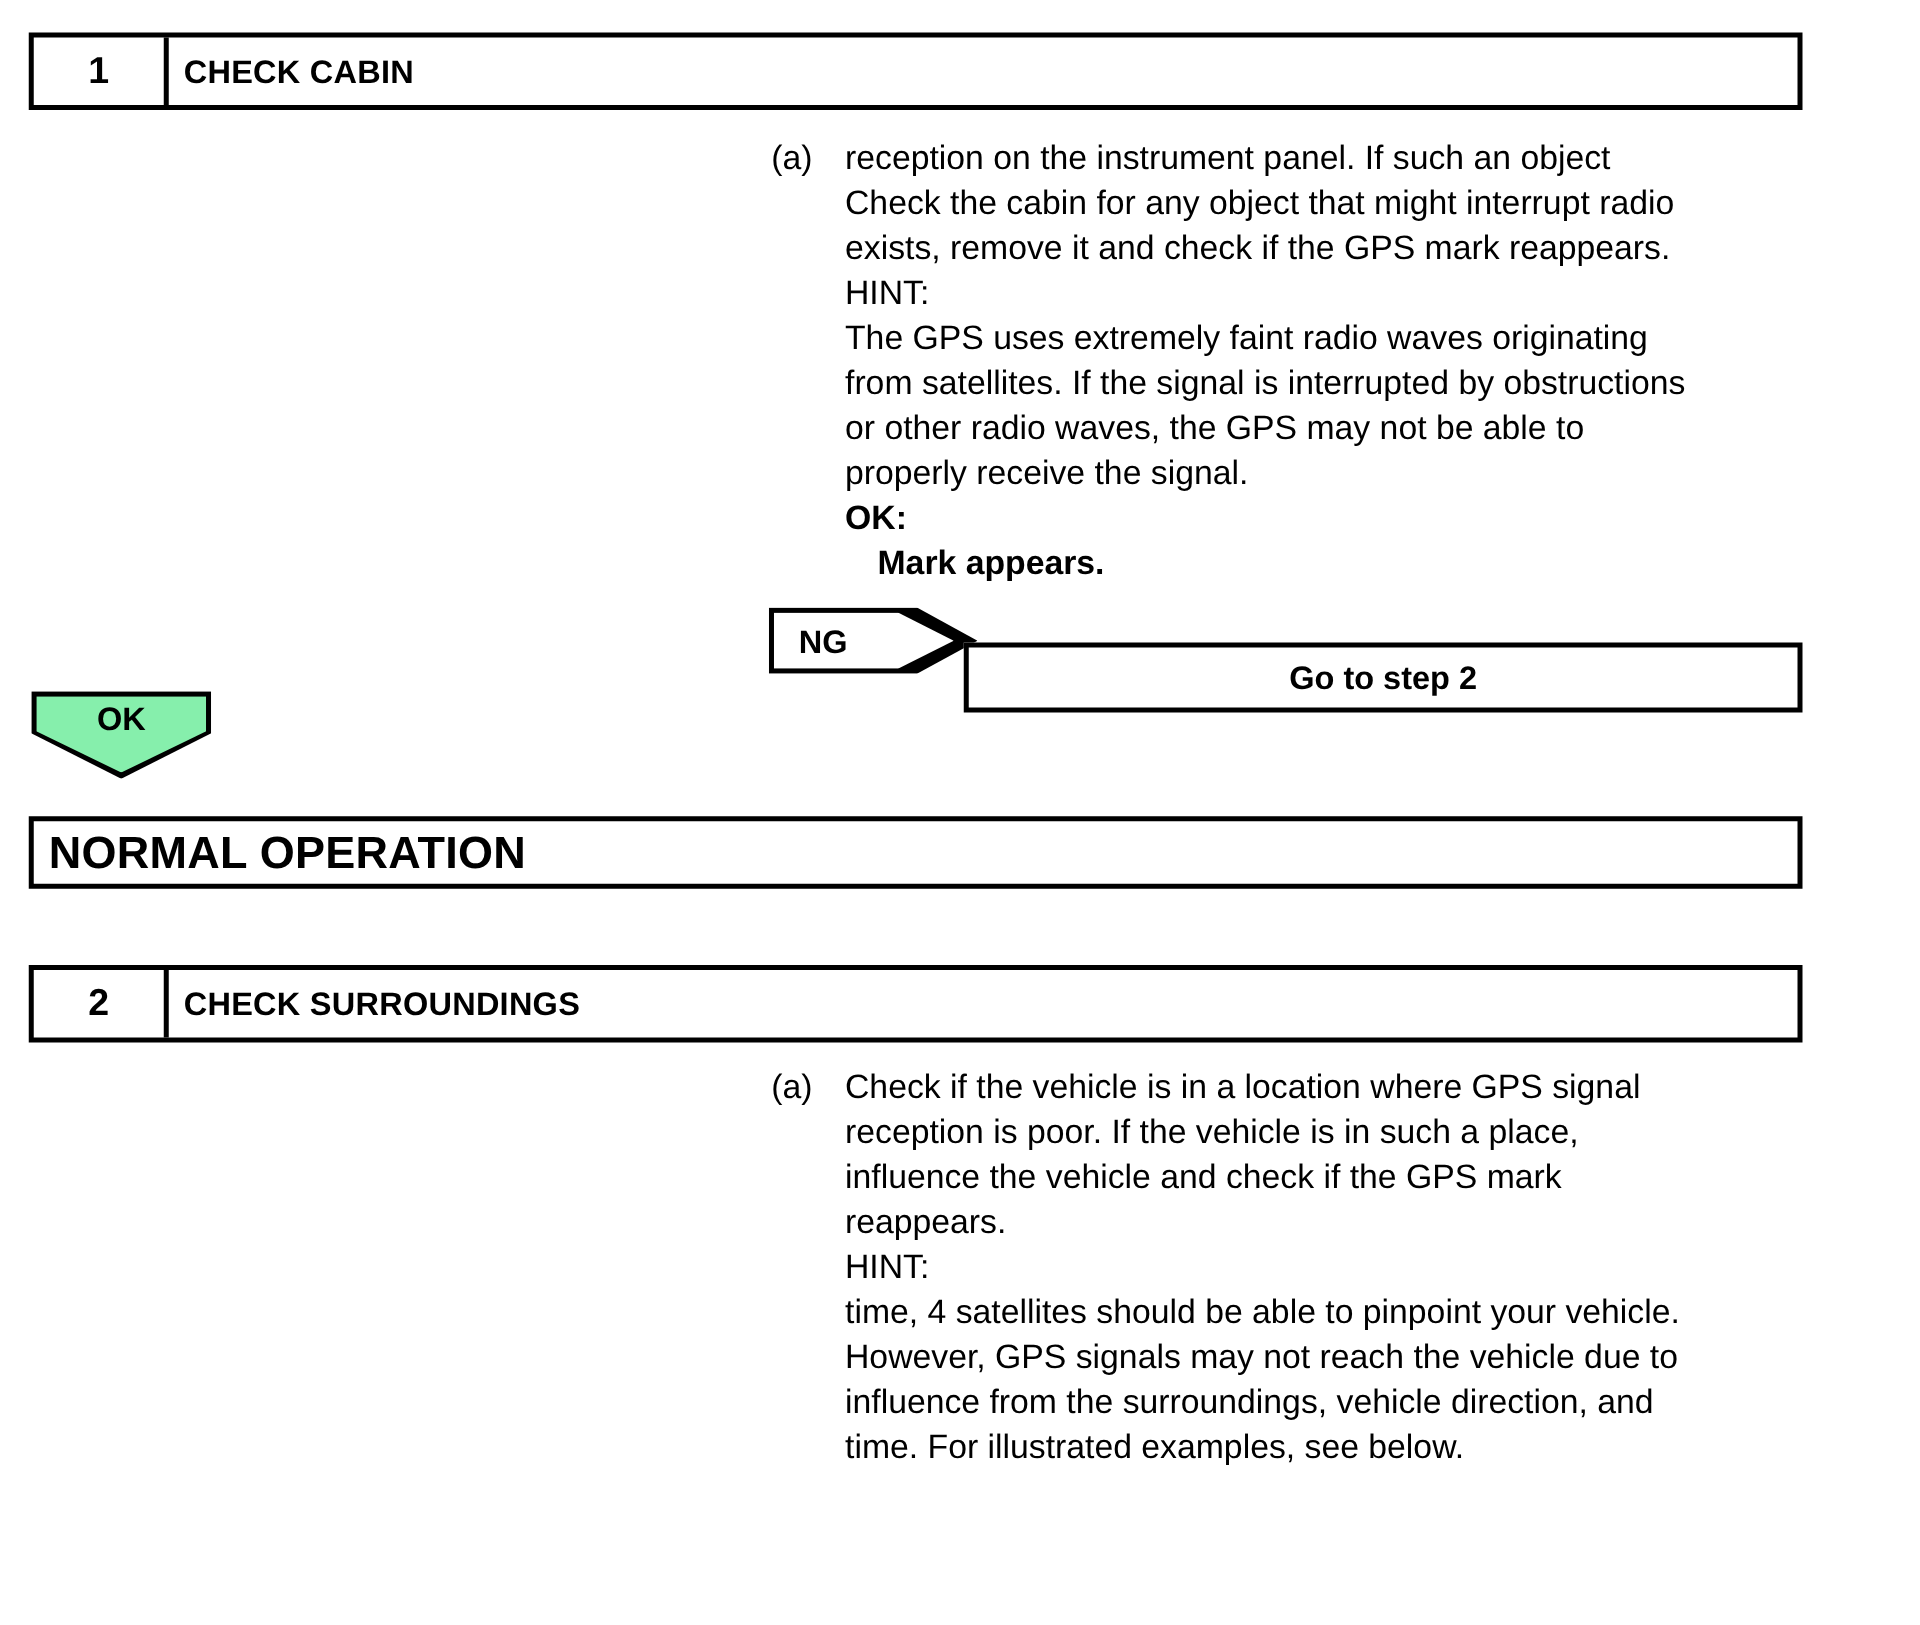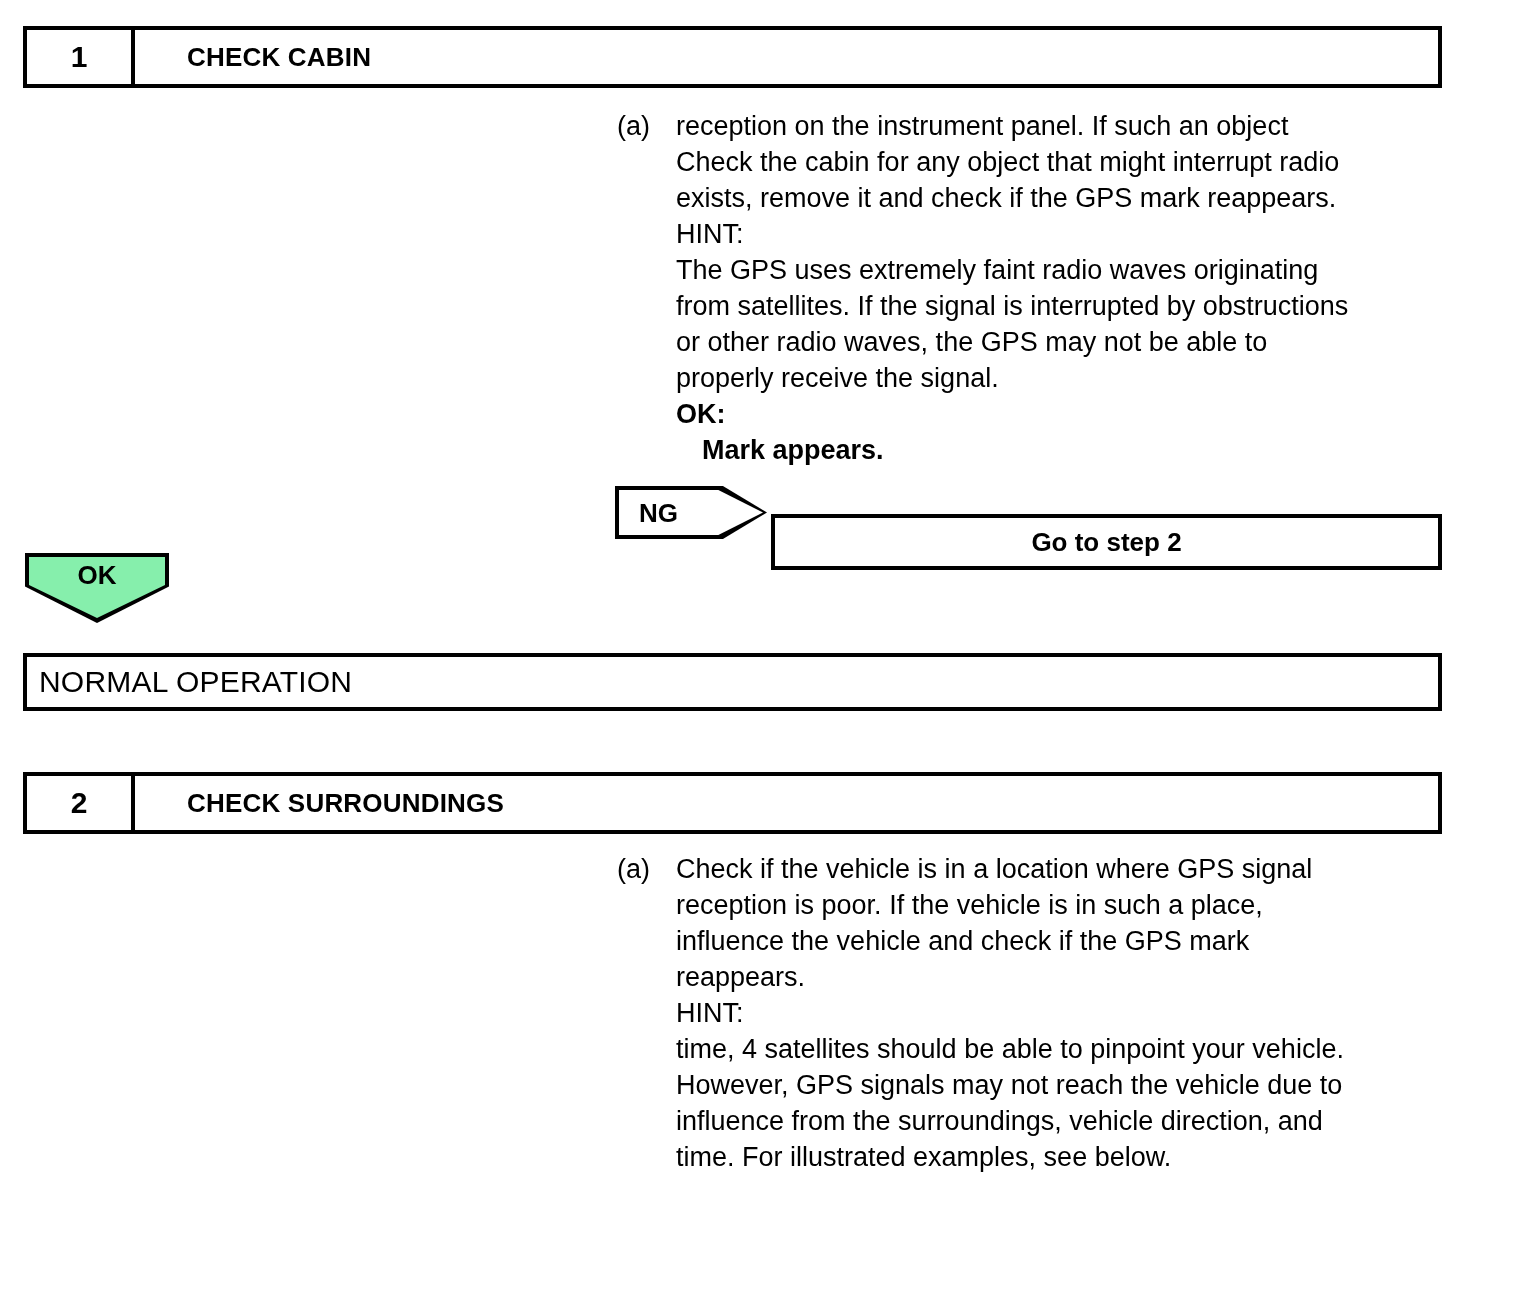--- a/index.html
+++ b/index.html
@@ -42,21 +42,20 @@
     font-weight: bold;
     letter-spacing: 0px;
     line-height: 1;
   }
   .step-title-cell {
     flex: 1;
     display: flex;
     align-items: center;
     padding-left: 12px;
     box-sizing: border-box;
-    margin-left: 40px;
   }
   .step-title-text {
     font-size: 26px;
     font-weight: bold;
     letter-spacing: 0.2px;
     line-height: 1;
     white-space: nowrap;
   }
 
   
@@ -66,22 +65,22 @@
     width: 1419px;
     border: 4px solid #000;
     box-sizing: border-box;
     height: 58px;
     display: flex;
     align-items: center;
     padding-left: 12px;
     background: #fff;
   }
   .result-bar-text {
-    font-size: 30px;
-    font-weight: normal;
+    font-size: 36px;
+    font-weight: bold;
     letter-spacing: 0.2px;
     line-height: 1;
     white-space: nowrap;
   }
 
   
   .proc-block {
     position: absolute;
     display: flex;
     align-items: flex-start;
@@ -102,20 +101,21 @@
   .proc-line.indent { padding-left: 26px; }
 
   
   .tag-right {
     position: absolute;
     width: 152px;
     height: 53px;
     background: #000;
     -webkit-clip-path: polygon(0 0, 71% 0, 100% 50%, 71% 100%, 0 100%);
     clip-path: polygon(0 0, 71% 0, 100% 50%, 71% 100%, 0 100%);
+    padding-left: 15px;
   }
   .tag-right-inner {
     position: absolute;
     left: 4px; top: 4px;
     width: 144px;
     height: 45px;
     background: #fff;
     -webkit-clip-path: polygon(0 0, 69% 0, 100% 50%, 69% 100%, 0 100%);
     clip-path: polygon(0 0, 69% 0, 100% 50%, 69% 100%, 0 100%);
     display: flex;

